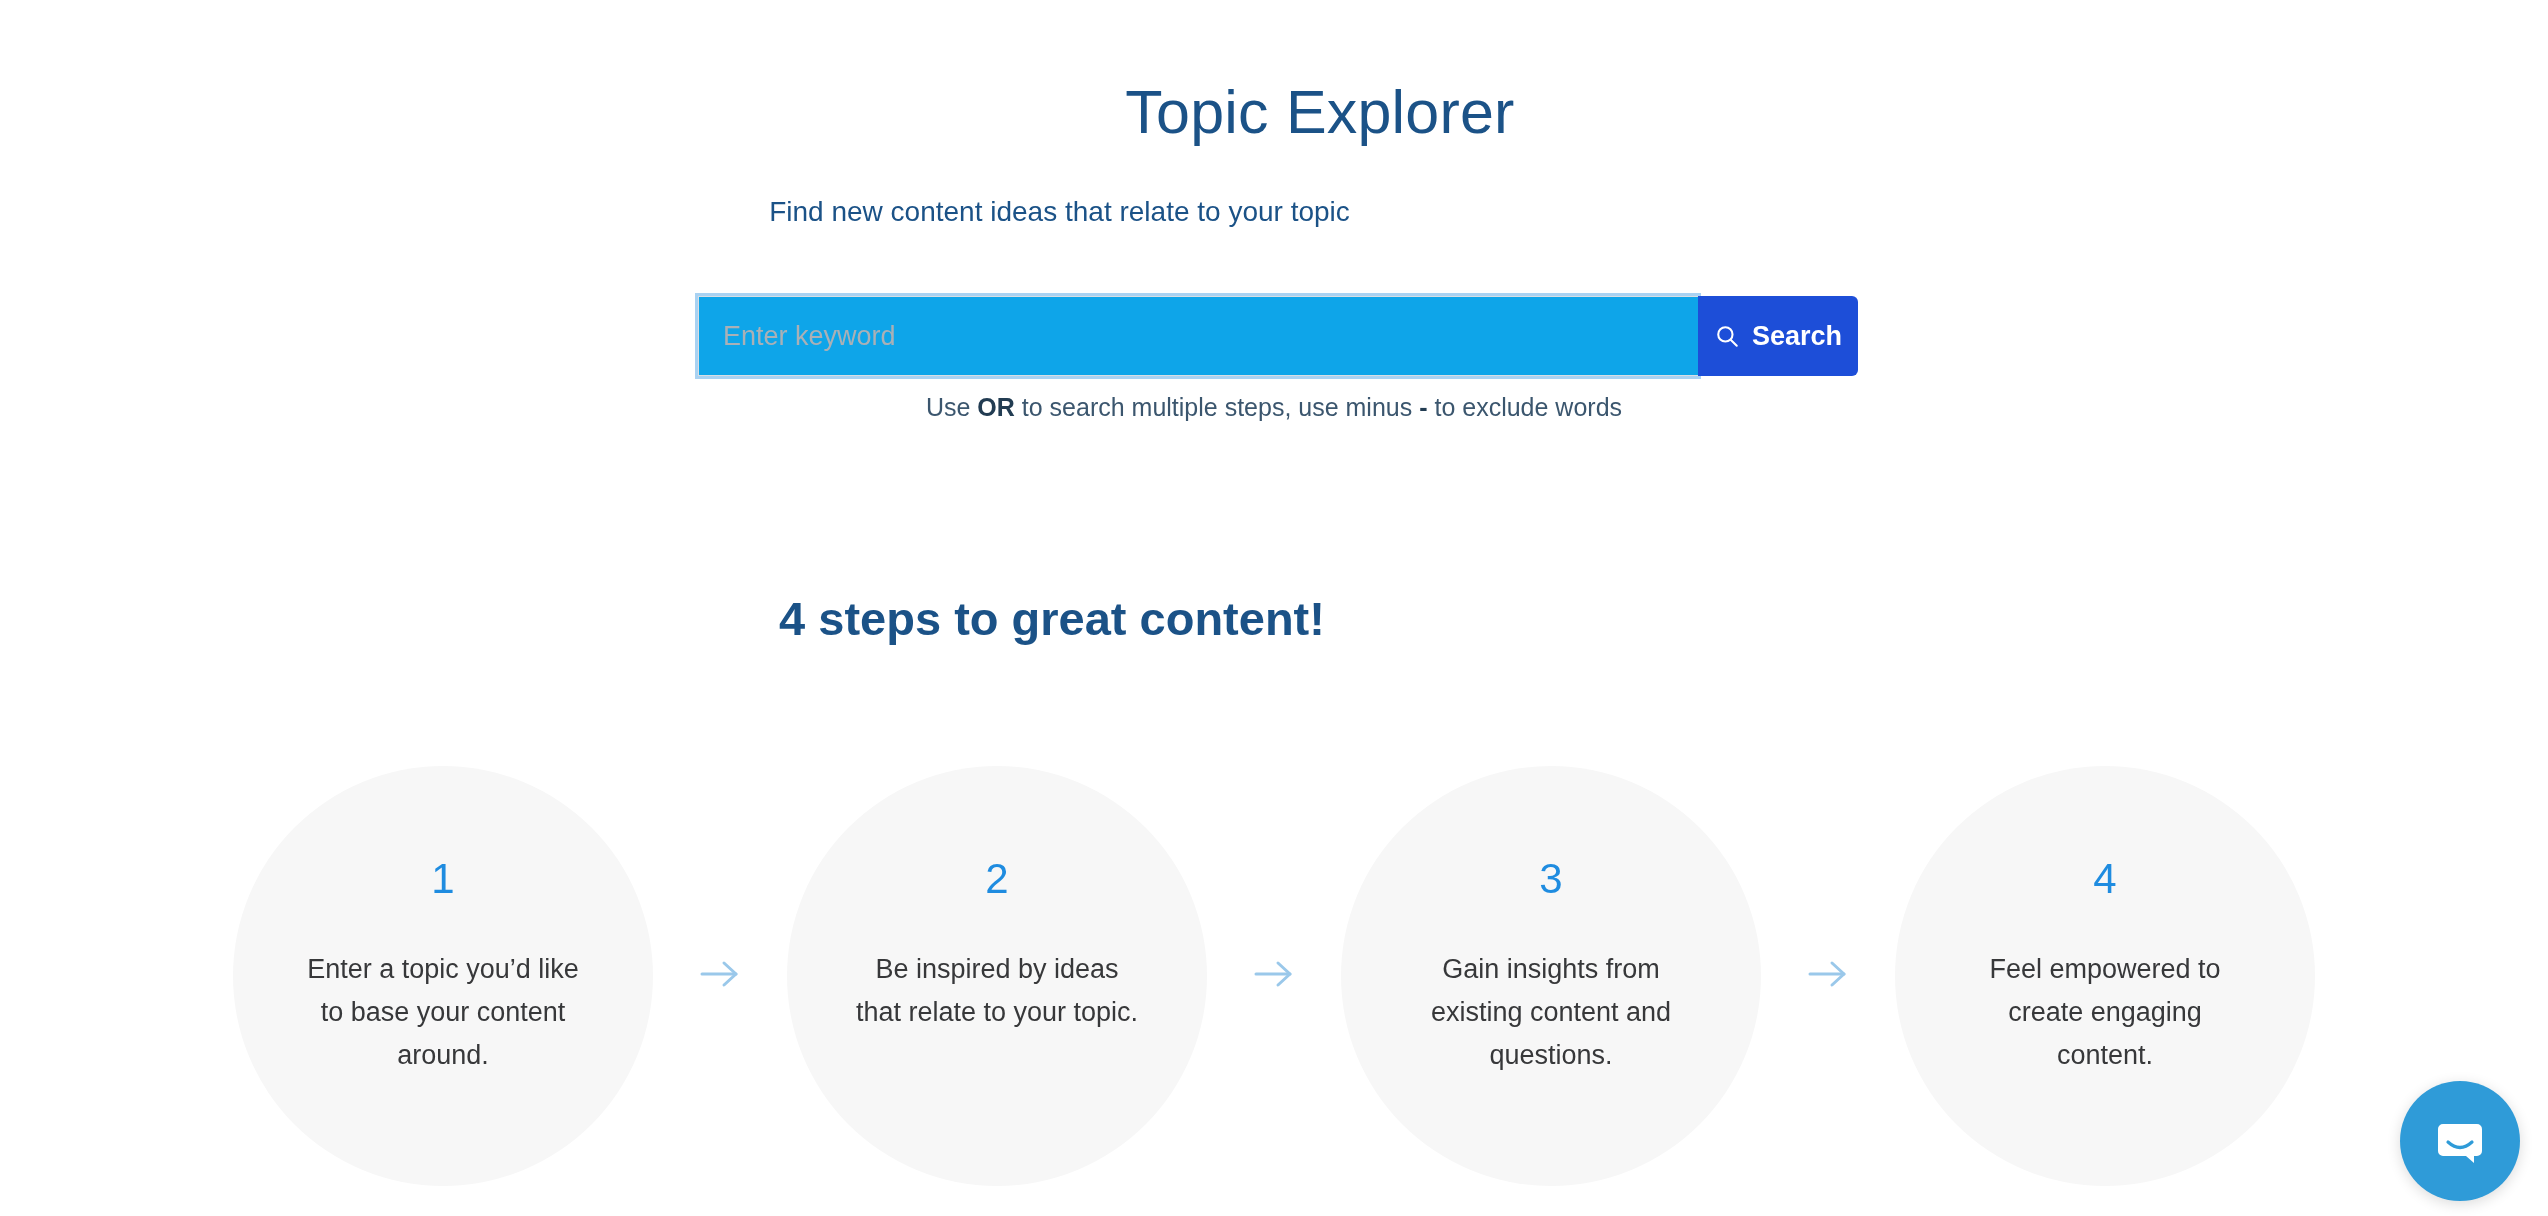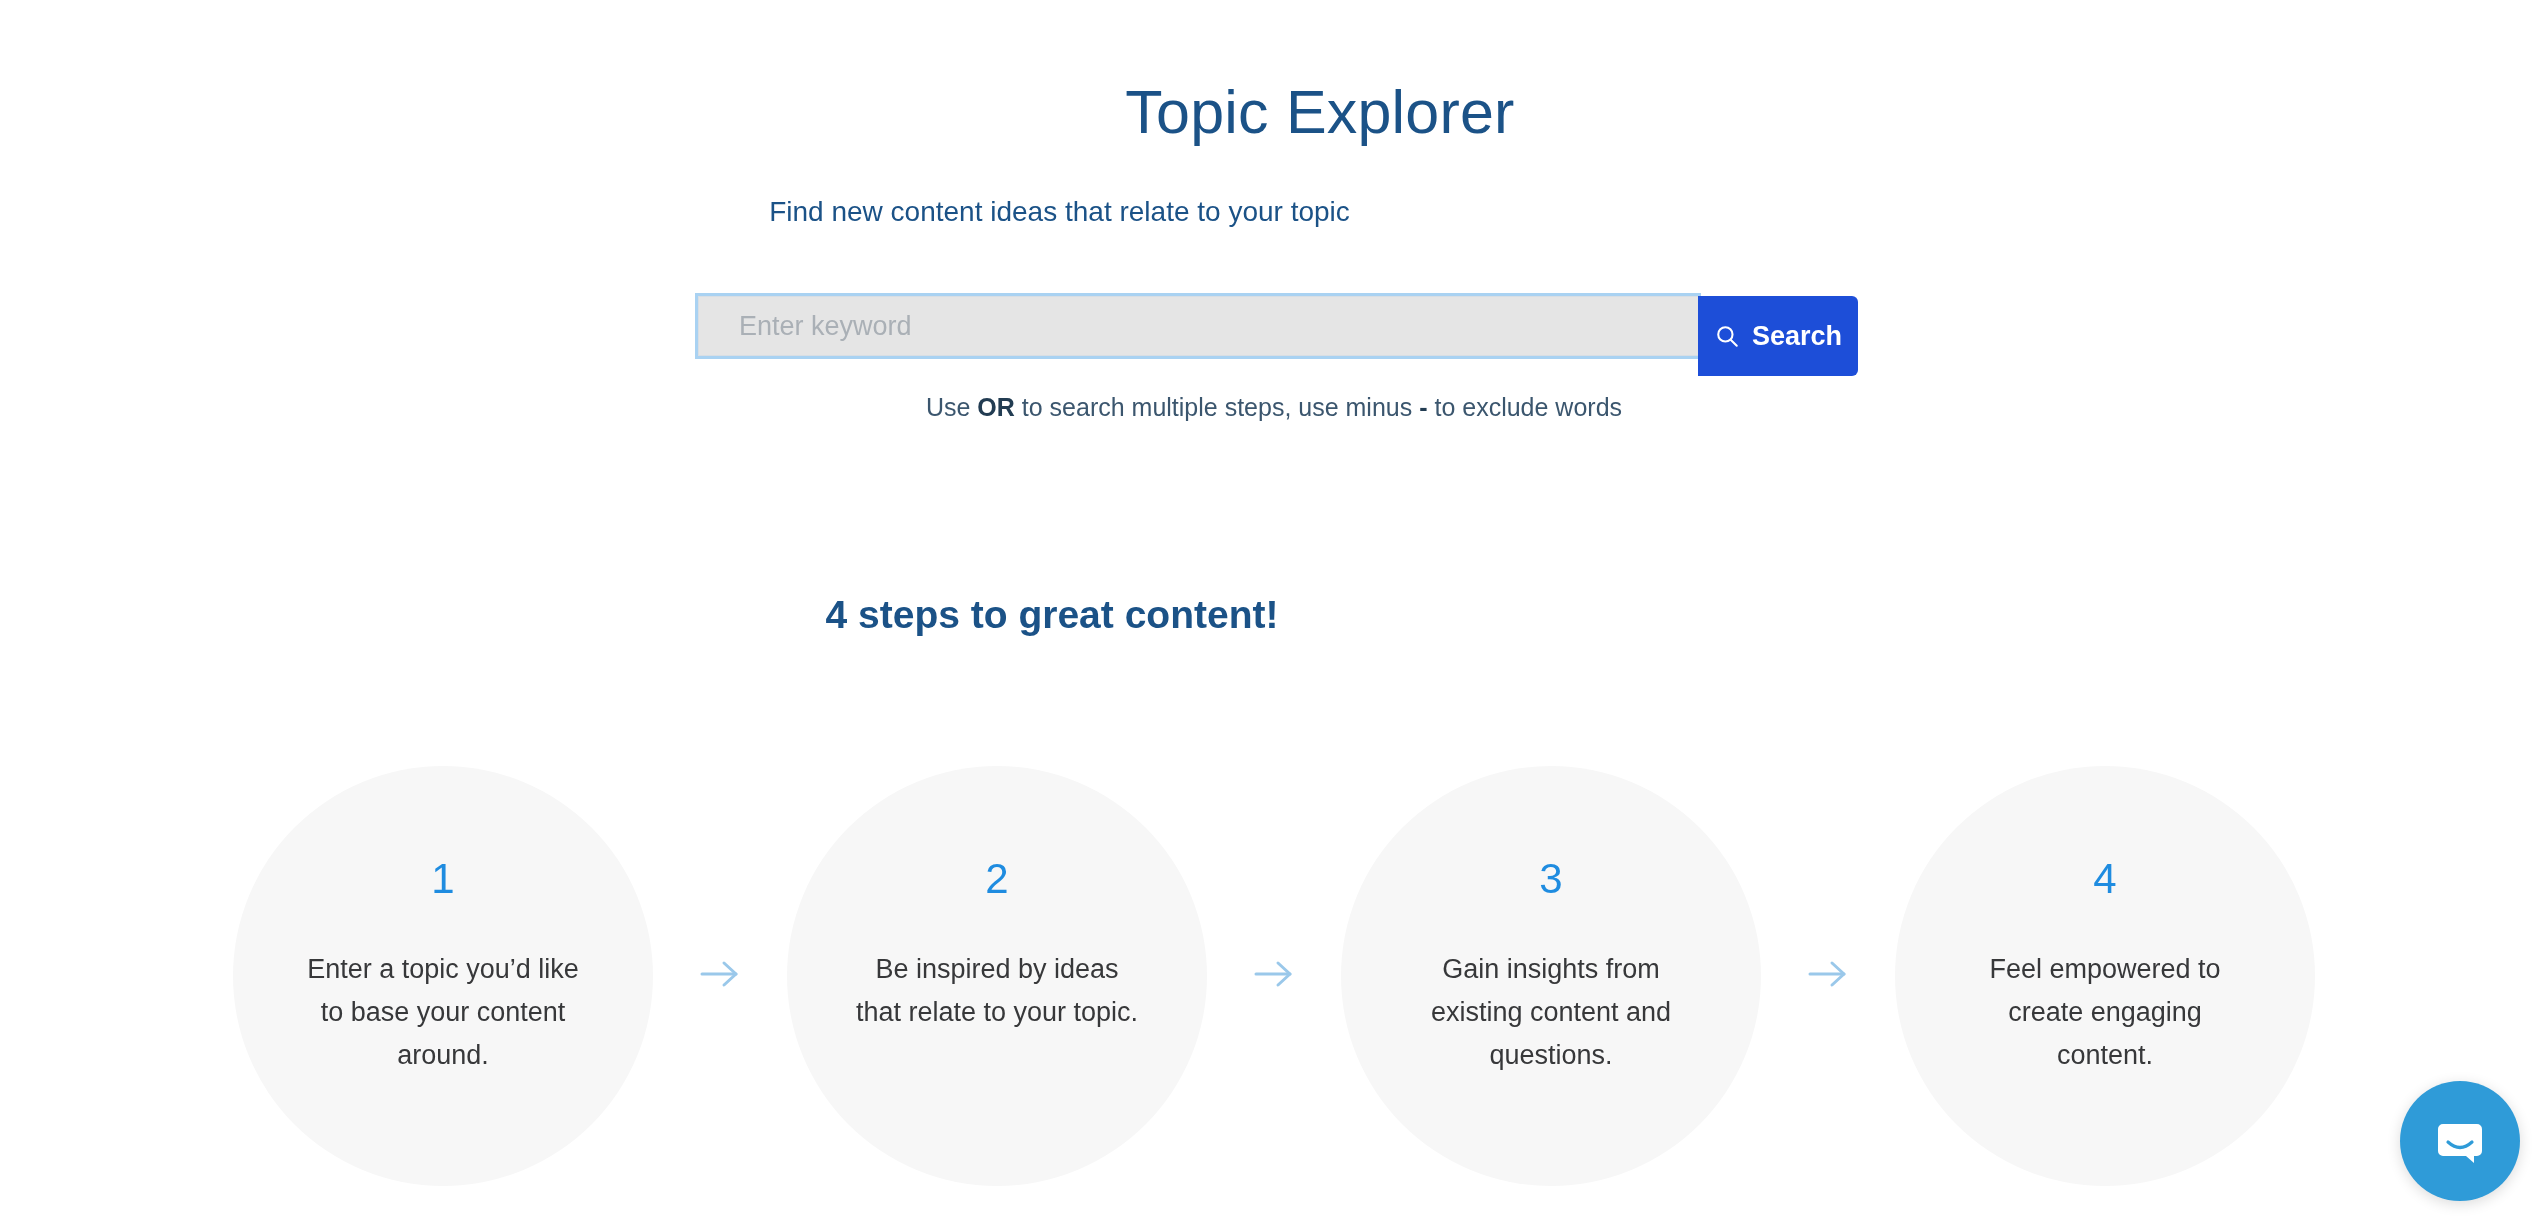--- a/index.html
+++ b/index.html
@@ -57,28 +57,28 @@
     left: 698px;
     width: 1160px;
     height: 80px;
     display: flex;
     align-items: stretch;
   }
 
   .search-field-box {
     position: relative;
     width: 1000px;
-    height: 60px;
-    background: #e5e5e5;
+    height: 80px;
+    background: #0ea5e9;
     border: 1px solid #d8dee4;
     border-right: none;
     box-shadow: 0 0 0 3px #a9d2f2;
     display: flex;
     align-items: center;
-    padding-left: 40px;
+    padding-left: 24px;
   }
 
   .search-input {
     width: 100%;
     height: 52px;
     border: none;
     outline: none;
     background: transparent;
     font-family: "Liberation Sans", sans-serif;
     font-size: 27px;
@@ -129,21 +129,21 @@
   }
   .search-hint b { font-weight: 700; color: #223c52; margin-top: 12px; }
 
   
   .steps-heading {
     position: absolute;
     top: 595px;
     left: 0;
     width: 2104px;
     text-align: center;
-    font-size: 39px;
+    font-size: 47px;
     font-weight: 700;
     color: #1b5287;
     line-height: 1.0;
   }
 
   
   .steps-row {
     position: absolute;
     top: 766px;
     left: 0;

